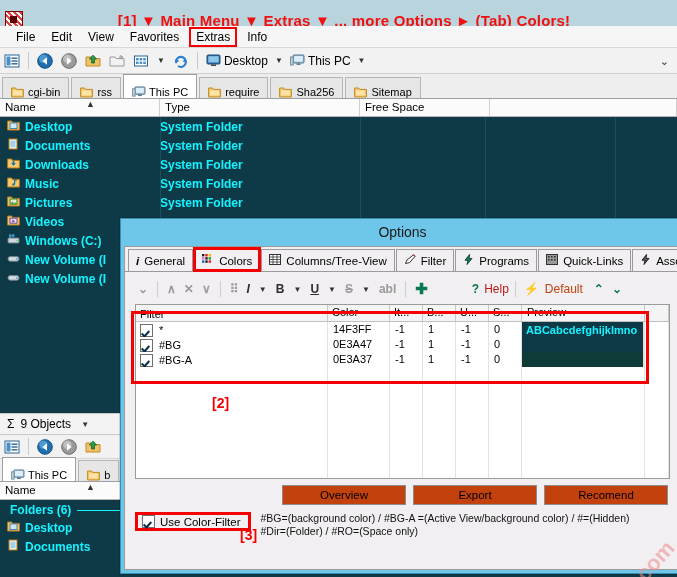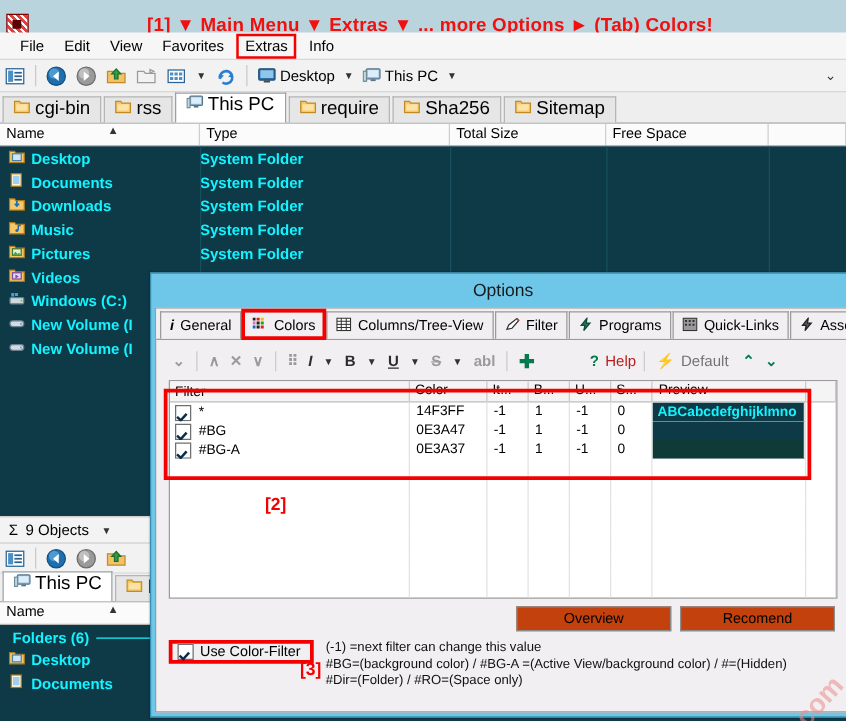--- a/index.html
+++ b/index.html
@@ -49,23 +49,23 @@
   .crumb .cimg{width:15px;height:13px;}
   .caret{font-size:8px;color:#333;margin:0 4px;}
   .chev2{margin-left:auto;margin-right:8px;color:#333;font-size:11px;line-height:8px;text-align:center;}
 
   .tabstrip{
     position:absolute;left:0;top:74px;width:677px;height:25px;
     background:#eeeeee;border-bottom:1px solid #9aa0a5;box-sizing:border-box;
     display:flex;align-items:flex-end;padding-left:2px;
   }
   .ftab{
-    height:21px;display:flex;align-items:flex-start;gap:4px;padding:0 8px;
+    height:21px;display:flex;align-items:flex-end;gap:4px;padding:0 8px;
     background:#e6e6e6;border:1px solid #b5b5b5;border-bottom:none;
-    margin-right:2px;font-size:15px;box-sizing:border-box;
+    margin-right:2px;font-size:11px;box-sizing:border-box;
   }
   .ftab.active{background:#ffffff;height:24px;border-color:#9aa0a5;}
   .folder-ico{width:13px;height:12px;flex:none;}
 
   
   .colhead{
     position:absolute;left:0;top:99px;width:677px;height:18px;
     background:#fbfbfb;border-bottom:1px solid #b6b6b6;box-sizing:border-box;
     display:flex;font-size:11.5px;
   }
@@ -336,21 +336,20 @@
       <span>Sitemap</span>
     </div>
   </div>
 
   <div class="colhead">
     <div style="width:160px">
       <span>Name</span>
       <span class="sortarrow">▲</span>
     </div>
     <div style="width:200px">Type</div>
-    <div style="width:125px">Total Size</div>
     <div style="width:130px">Free Space</div>
     <div style="flex:1"></div>
   </div>
 
   <div class="listarea">
     <div class="lv-div" style="left:160px"></div>
     <div class="lv-div" style="left:360px"></div>
     <div class="lv-div" style="left:485px"></div>
     <div class="lv-div" style="left:615px"></div>
 
@@ -630,21 +629,21 @@
           <span class="otb" style="text-decoration:line-through;">S</span>
           <span class="caret">▼</span>
           <span class="otb">abl</span>
           <span class="vsep"></span>
           <span class="otb g" style="font-size:15px;">✚</span>
           <span style="width:34px;display:inline-block"></span>
           <span class="otb g">?</span>
           <span style="color:#b91c1c">Help</span>
           <span class="vsep"></span>
           <span class="otb g">⚡</span>
-          <span style="color:#737373">Default</span>
+          <span style="color:#c2410c">Default</span>
           <span class="otb g" style="margin-left:6px">⌃</span>
           <span class="otb g">⌄</span>
         </div>
 
         <div class="grid">
           <div class="ghead">
             <div class="c-filter">Filter</div>
             <div class="c-color">Color</div>
             <div class="c-n">It...</div>
             <div class="c-n">B...</div>
@@ -779,30 +778,30 @@
             <div class="c-n"></div>
               <div class="c-n"></div>
               <div class="c-n"></div>
             <div class="c-prev"></div>
               <div class="c-last"></div>
           </div>
         </div>
 
         <div class="btnrow">
           <div class="dbtn">Overview</div>
+          <div class="dbtn">Export</div>
           <div class="dbtn">Recomend</div>
         </div>
 
         <div class="footer">
           <div class="ucf">
             <span class="chk on"></span>
             <span>Use Color-Filter</span>
           </div>
           <div class="legend">
-            <div>(-1) =next filter can change this value</div>
             <div>#BG=(background color) / #BG-A =(Active View/background color) / #=(Hidden)</div>
             <div>#Dir=(Folder) / #RO=(Space only)</div>
           </div>
         </div>
       </div>
     </div>
 
     <div class="wm">SoftwareOK.com</div>
   </div>
 

